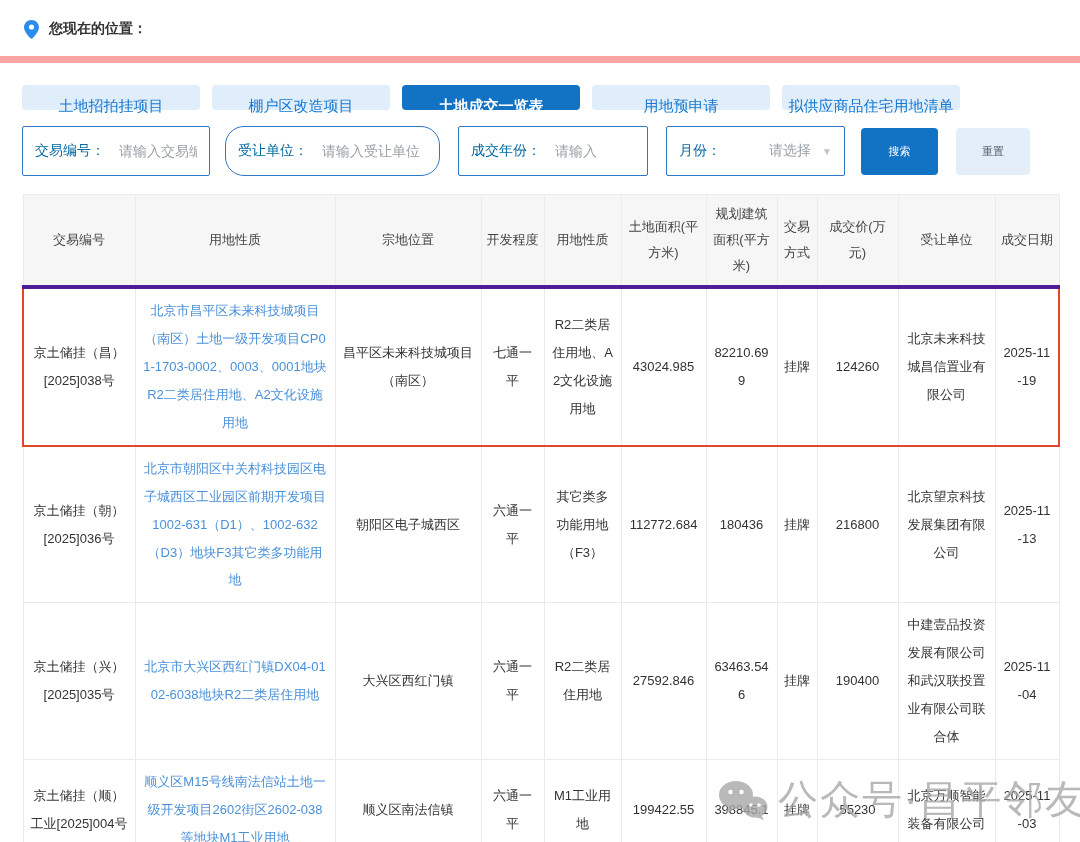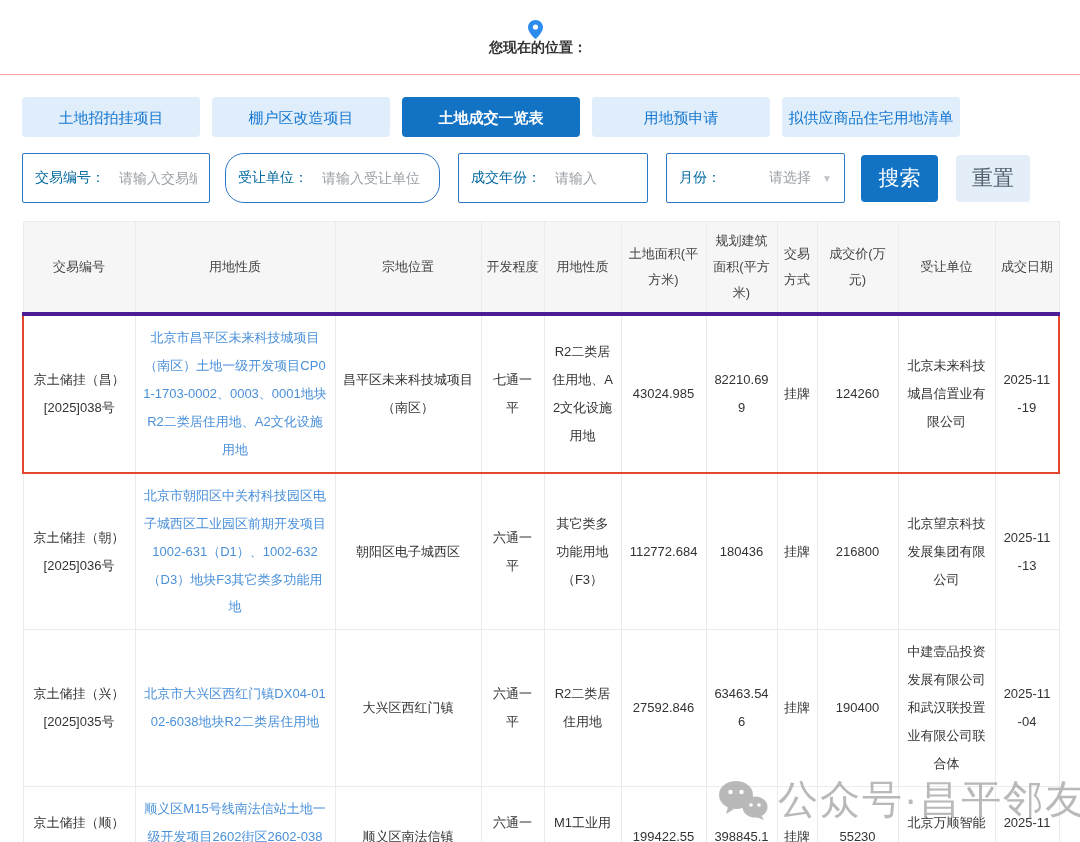--- a/index.html
+++ b/index.html
@@ -6,35 +6,34 @@
   html,body { width:1080px; height:842px; }
   body {
     font-family: "Liberation Sans", "DejaVu Sans", sans-serif;
     background: #ffffff;
     color: #333;
     position: relative;
     overflow: hidden;
   }
   
   .breadcrumb {
-    display: flex; align-items: center;
+    display: flex; align-items: flex-start;
     padding: 20px 24px 17px 24px;
     font-size: 14px;
-    border-bottom: 1px solid #fca5a5;
-    flex-direction: column;
+    border-bottom: 7px solid #fca5a5;
   }
   .breadcrumb .pin { width: 15px; height: 19px; margin-right: 10px; flex: none; }
   .breadcrumb .prefix { font-weight: bold; color: #333; margin-right: 4px; }
   .crumb { color: #333; cursor: pointer; }
   .crumb.current { color: #999; cursor: default; }
   .crumb-sep { color: #a8a8a8; margin: 0 10px; font-size: 13px; }
   
   .tabs { display: flex; gap: 12px; padding: 22px 22px 0 22px; }
   .tab {
-    width: 178px; height: 40px; line-height: 41px;
+    width: 178px; height: 25px; line-height: 41px;
     text-align: center; font-size: 15px;
     background: #e0edfb; color: #1678d0;
     border-radius: 4px; cursor: pointer;
     white-space: nowrap;
   }
   .tab.active { background: #1273c4; color: #fff; font-weight: bold; }
   
   .filterbar { display: flex; align-items: center; padding: 16px 22px 0 22px; }
   .filter-box {
     height: 50px; border: 1px solid #2e77c5; border-radius: 2px;
@@ -48,21 +47,21 @@
   }
   .filter-box input::placeholder { color: #9aa0a6; }
   .fb-dealno { width: 188px; }
   .fb-transferee { width: 215px; margin-right: 18px; border-radius: 19px; }
   .fb-year { width: 190px; margin-right: 18px; justify-content: center; }
   .fb-month { width: 179px; margin-right: 16px; }
   .fb-month .fvalue { color: #9aa0a6; margin-left: 34px; }
   .caret { margin-left: auto; color: #c0c4c8; font-size: 10px; }
   .btn {
     height: 47px; border: none; border-radius: 4px;
-    font-size: 21px; cursor: pointer; font-family: inherit;
+    font-size: 11px; cursor: pointer; font-family: inherit;
   }
   .btn-search { width: 77px; background: #1273c4; color: #fff; margin-right: 18px; }
   .btn-reset { width: 74px; background: #e4eef9; color: #51606f; }
   
   .table-wrap { padding: 18px 22px 0 22px; }
   table { width: 1036px; border-collapse: collapse; table-layout: fixed; font-size: 13px; }
   col.c1 { width: 112px; } col.c2 { width: 200px; } col.c3 { width: 146px; }
   col.c4 { width: 63px; }  col.c5 { width: 77px; }  col.c6 { width: 85px; }
   col.c7 { width: 71px; }  col.c8 { width: 40px; }  col.c9 { width: 81px; }
   col.c10 { width: 97px; } col.c11 { width: 64px; }

